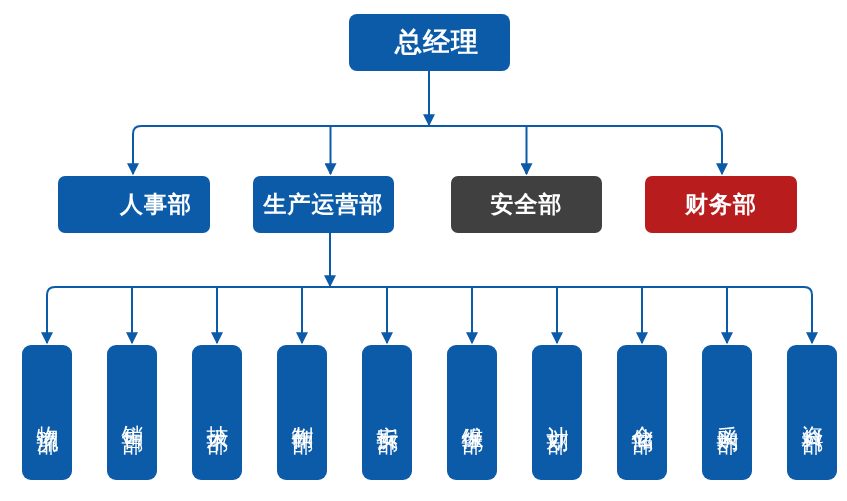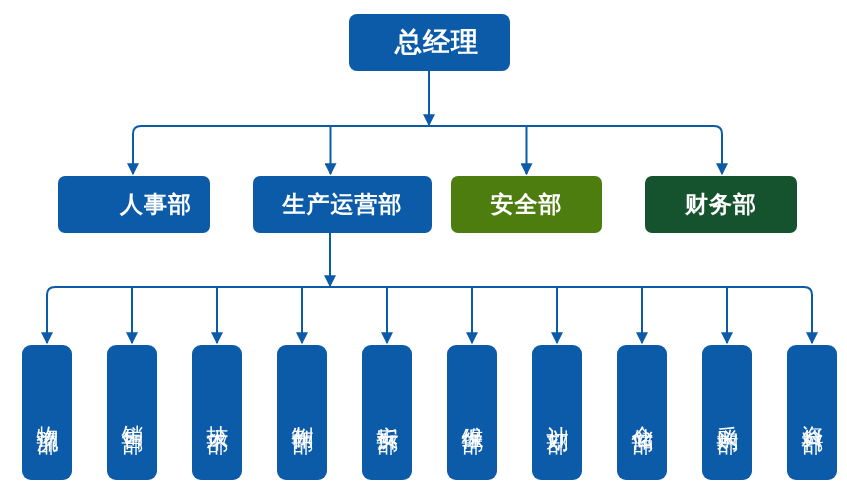--- a/index.html
+++ b/index.html
@@ -73,27 +73,27 @@
       </g>
   </svg>
 
   <div id="nodes-layer">
       <div class="node l1" style="left: 349px; top: 14px; width: 161px; height: 57px; background: rgb(11, 91, 168); color: rgb(255, 255, 255); padding-left: 15px;">
         <span>总经理</span>
       </div>
       <div class="node l2" style="left: 58px; top: 176px; width: 152px; height: 57px; background: rgb(11, 91, 168); color: rgb(255, 255, 255); padding-left: 44px;">
         <span>人事部</span>
       </div>
-      <div class="node l2" style="left: 253px; top: 176px; width: 179px; height: 57px; background: rgb(11, 91, 168); color: rgb(255, 255, 255);">
+      <div class="node l2" style="left: 253px; top: 176px; width: 141px; height: 57px; background: rgb(11, 91, 168); color: rgb(255, 255, 255);">
         <span>生产运营部</span>
       </div>
-      <div class="node l2" style="left: 451px; top: 176px; width: 151px; height: 57px; background: #4d7c0f; color: rgb(255, 255, 255);">
+      <div class="node l2" style="left: 451px; top: 176px; width: 151px; height: 57px; background: #404040; color: rgb(255, 255, 255);">
         <span>安全部</span>
       </div>
-      <div class="node l2" style="left: 645px; top: 176px; width: 152px; height: 57px; background: #14532d; color: rgb(255, 255, 255);">
+      <div class="node l2" style="left: 645px; top: 176px; width: 152px; height: 57px; background: #b91c1c; color: rgb(255, 255, 255);">
         <span>财务部</span>
       </div>
       <div class="node l3" style="left: 22px; top: 345px; width: 50px; height: 135px; background: rgb(11, 91, 168); color: rgb(255, 255, 255);">
         <span class="vtxt">物流部</span>
       </div>
       <div class="node l3" style="left: 107px; top: 345px; width: 50px; height: 135px; background: rgb(11, 91, 168); color: rgb(255, 255, 255);">
         <span class="vtxt">销售部</span>
       </div>
       <div class="node l3" style="left: 192px; top: 345px; width: 50px; height: 135px; background: rgb(11, 91, 168); color: rgb(255, 255, 255);">
         <span class="vtxt">技术部</span>

